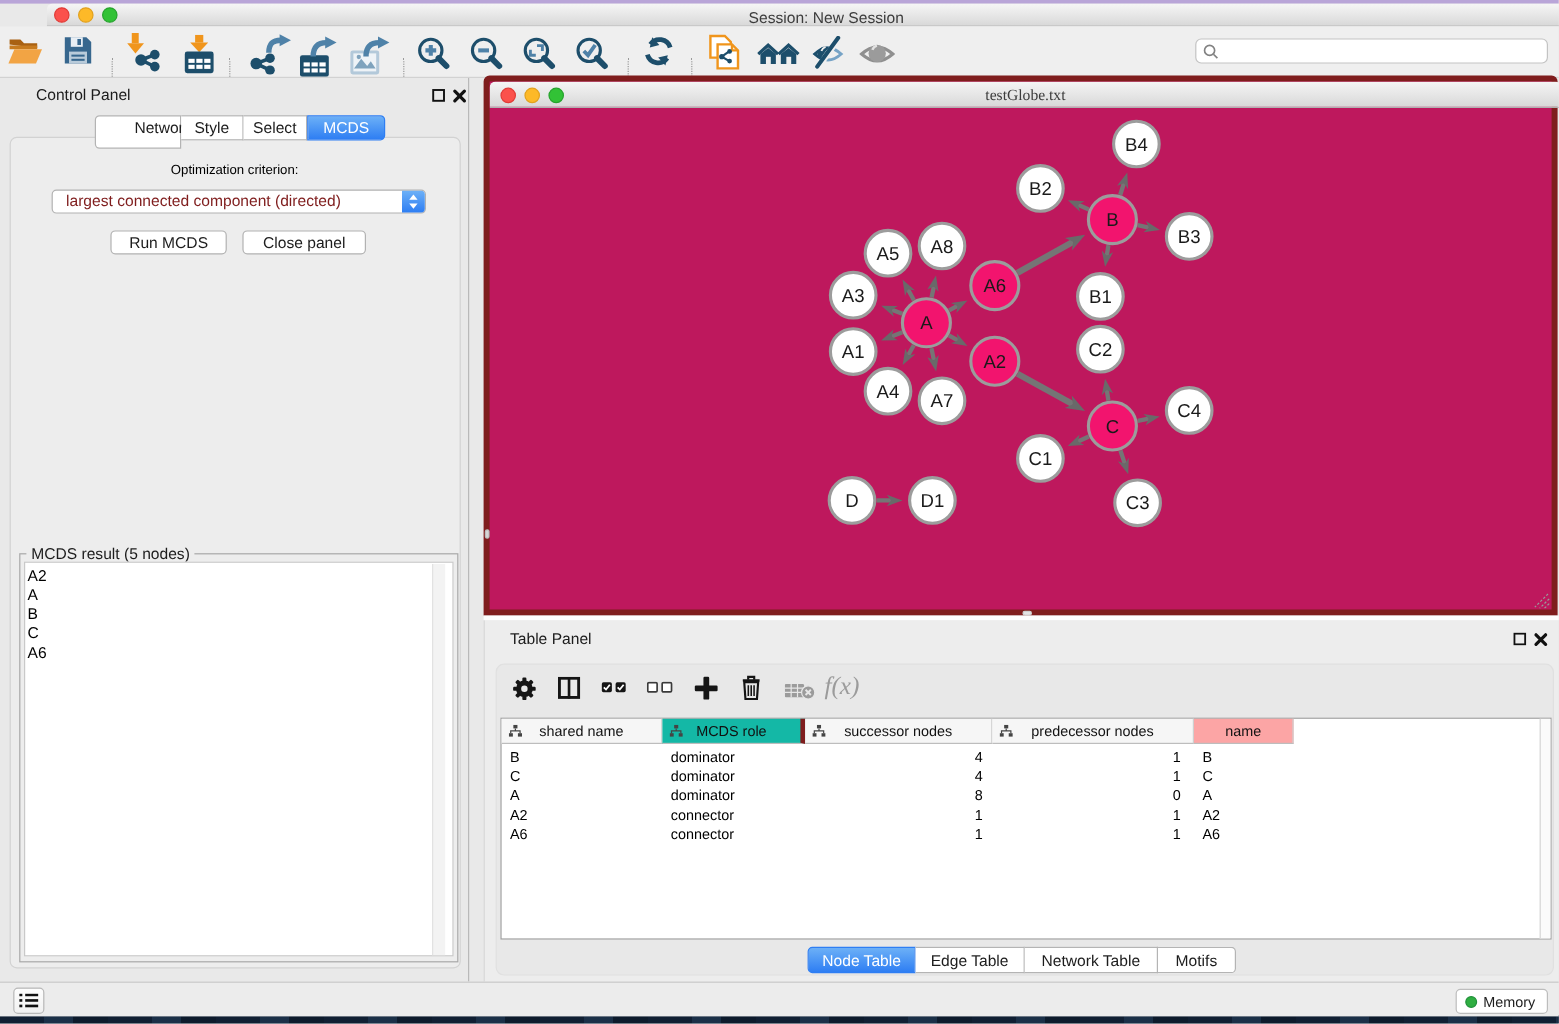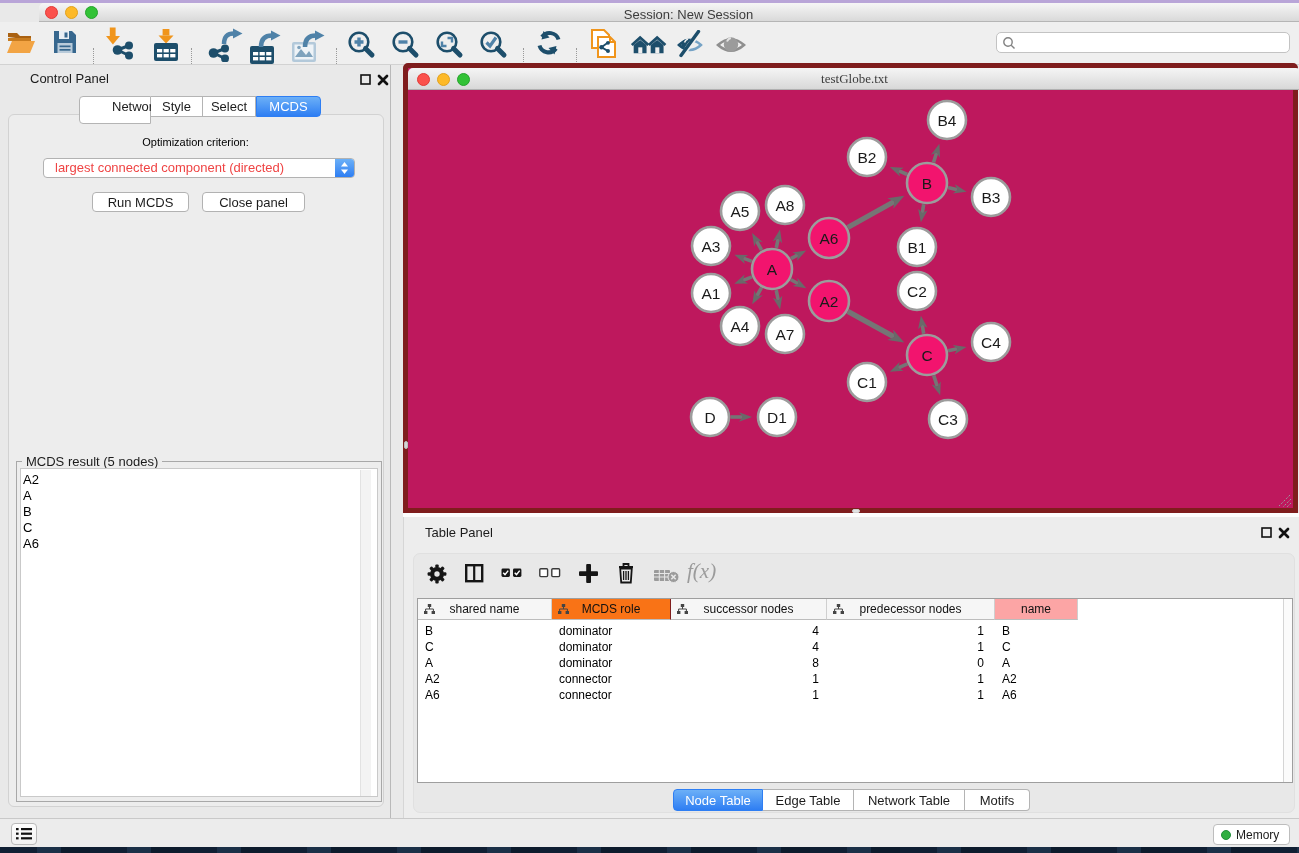--- a/index.html
+++ b/index.html
@@ -188,21 +188,21 @@
   <div class="abs" style="left:8px;top:49px;width:376px;height:693px;background:#ededed;border:1px solid #d2d2d2;border-radius:6px;"></div>
 
   <div class="tabbtn" style="left:79px;top:31px;width:72px;height:28px;line-height:20px;border-radius:4px 0 0 4px;padding-left:32px;">Network</div>
   <div class="tabbtn" style="left:151px;top:31px;width:52px;height:21px;line-height:20px;border-left:none;">Style</div>
   <div class="tabbtn" style="left:203px;top:31px;width:53px;height:21px;line-height:20px;border-left:none;">Select</div>
   <div class="tabbtn bluetab" style="left:256px;top:31px;width:65px;height:21px;line-height:20px;border-radius:0 4px 4px 0;">MCDS</div>
 
   <div style="position:absolute;left:0;width:391px;top:71px;text-align:center;font-size:11px;color:#000000;">Optimization criterion:</div>
 
   <div class="abs" style="left:43px;top:93px;width:312px;height:20px;background:#fff;border:1px solid #b2b2b2;border-radius:4px;">
-    <div style="position:absolute;left:11px;top:1px;font-size:13px;color:#ef4444;">largest connected component (directed)</div>
+    <div style="position:absolute;left:11px;top:1px;font-size:13px;color:#7f1d1d;">largest connected component (directed)</div>
     <div style="position:absolute;right:0;top:0;width:19px;height:18px;background:linear-gradient(#6cb0f7,#2e7ef3);border-radius:0 3px 3px 0;">
       <svg width="19" height="18">
           <path d="M9.5 3 L13 7.5 L6 7.5 Z" fill="#fff"></path>
           <path d="M9.5 15 L13 10.5 L6 10.5 Z" fill="#fff"></path>
         </svg>
     </div>
   </div>
 
   <div class="tabbtn" style="left:92px;top:127px;width:97px;height:20px;line-height:19px;border-radius:4px;border-color:#b2b2b2;">Run MCDS</div>
   <div class="tabbtn" style="left:202px;top:127px;width:103px;height:20px;line-height:19px;border-radius:4px;border-color:#b2b2b2;">Close panel</div>
@@ -392,21 +392,21 @@
     <div style="position:absolute;left:0;top:0;height:21px;width:873px;font-size:12px;color:#111;">
       <div style="position:absolute;left:0px;top:0;width:134px;height:21px;background:#f6f6f6;border-right:1px solid #cfcfcf;border-bottom:1px solid #bdbdbd;">
           <svg width="11" height="10" style="position:absolute;left:6px;top:5px;">
             <rect x="3.8" y="0" width="3.4" height="3" fill="#444"></rect>
             <path d="M5.5 3 v2 M1.6 7 v-2 h7.8 v2" fill="none" stroke="#444" stroke-width="1"></path>
             <rect x="0" y="7" width="3.4" height="3" fill="#444"></rect>
             <rect x="7.6" y="7" width="3.4" height="3" fill="#444"></rect>
           </svg>
           <div style="position:absolute;left:0;right:0;top:3px;text-align:center;">shared name</div>
         </div>
-      <div style="position:absolute;left:134px;top:0;width:119px;height:21px;background:#f97316;border-right:1px solid #7f1d1d;border-bottom:1px solid #bdbdbd;">
+      <div style="position:absolute;left:134px;top:0;width:119px;height:21px;background:#14b8a6;border-right:4px solid #7f1d1d;border-bottom:1px solid #bdbdbd;">
           <svg width="11" height="10" style="position:absolute;left:6px;top:5px;">
             <rect x="3.8" y="0" width="3.4" height="3" fill="#444"></rect>
             <path d="M5.5 3 v2 M1.6 7 v-2 h7.8 v2" fill="none" stroke="#444" stroke-width="1"></path>
             <rect x="0" y="7" width="3.4" height="3" fill="#444"></rect>
             <rect x="7.6" y="7" width="3.4" height="3" fill="#444"></rect>
           </svg>
           <div style="position:absolute;left:0;right:0;top:3px;text-align:center;">MCDS role</div>
         </div>
       <div style="position:absolute;left:253px;top:0;width:156px;height:21px;background:#f6f6f6;border-right:1px solid #cfcfcf;border-bottom:1px solid #bdbdbd;">
           <svg width="11" height="10" style="position:absolute;left:6px;top:5px;">

